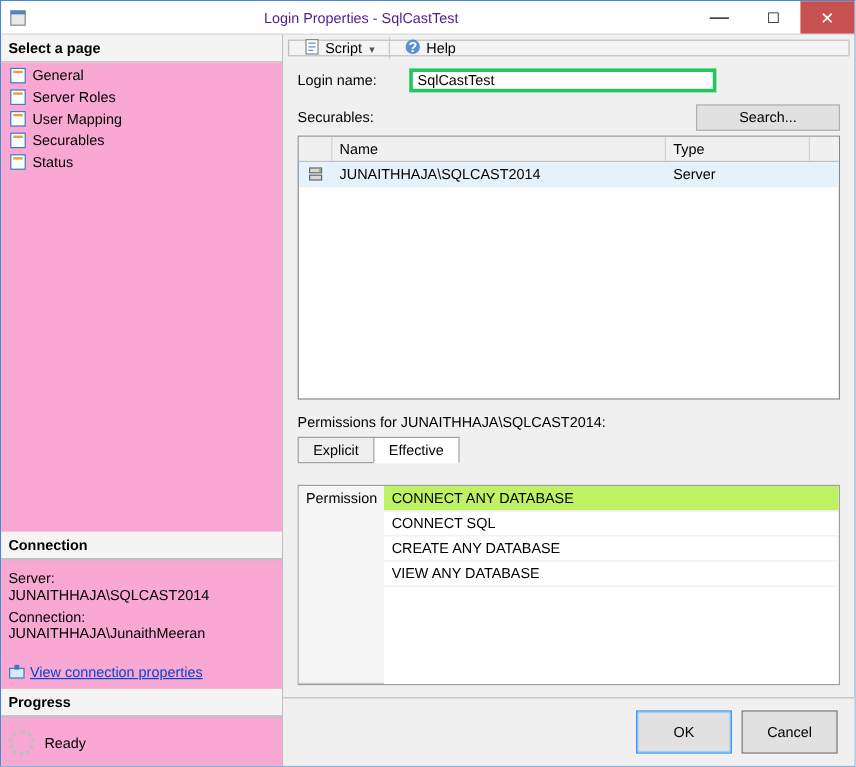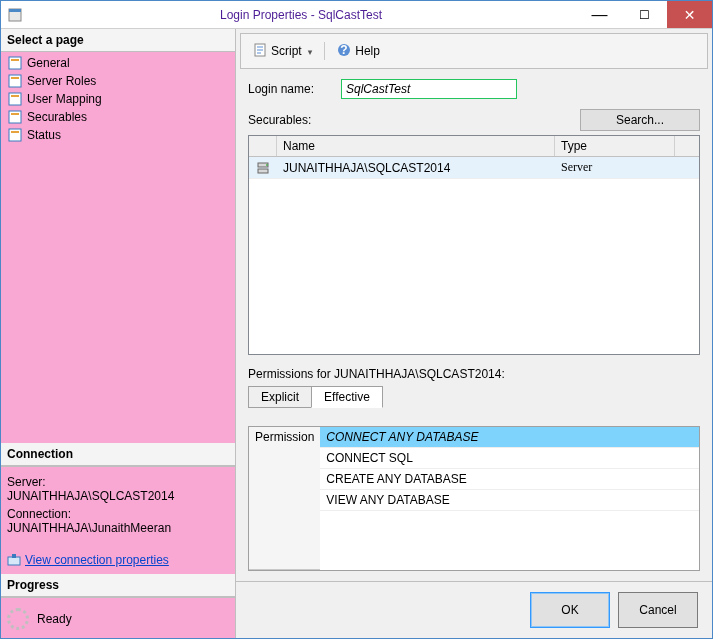--- a/index.html
+++ b/index.html
@@ -22,54 +22,54 @@
   .spacer { flex:1; }
   .conn-block { border-top: 1px solid #bfbfbf; padding: 4px 6px; }
   .conn-block .lbl { margin-top: 4px; }
   .conn-block .val { margin-bottom: 2px; word-break: break-all; }
   .link-row { display: flex; gap: 4px; margin-top: 18px; }
   .link { color: #0645cc; text-decoration: underline; cursor: pointer; }
   .progress-block { border-top: 1px solid #bfbfbf; padding: 4px 6px 8px; }
   .progress-row { display:flex; align-items:center; gap:8px; margin-top:6px;}
   .spinner { width: 22px; height: 22px; border: 3px dotted #bfbfbf; border-radius: 50%; }
   .right-col { flex: 1; display: flex; flex-direction: column; background: #f0f0f0; }
-  .toolbar { height: 36px; border-bottom: 1px solid #bfbfbf; display: flex; align-items: center; padding: 0 8px; gap: 4px; background:#f4f4f4; margin: 4px 4px 0 4px; border:1px solid #bfbfbf;}
+  .toolbar { height: 14px; border-bottom: 1px solid #bfbfbf; display: flex; align-items: center; padding: 0 8px; gap: 4px; background:#f4f4f4; margin: 4px 4px 0 4px; border:1px solid #bfbfbf;}
   .tb-item { display: flex; align-items: center; gap: 4px; padding: 2px 4px; }
   .tb-sep-arrow::after { content: "▾"; font-size: 9px; color:#555; margin-left:2px;}
   .content { flex: 1; padding: 10px 12px 10px 12px; display: flex; flex-direction: column; min-height: 0; }
   .form-row { display: flex; align-items: center; margin-bottom: 10px; gap: 8px;}
   .form-label { width: 85px; }
-  input.text { border: 1px solid #22c55e; padding: 2px 4px; background: #fff; height: 20px; width: 176px; font-style: italic; }
+  input.text { border: 3px solid #22c55e; padding: 2px 4px; background: #fff; height: 20px; width: 256px; }
   .sec-row { display:flex; align-items:center; justify-content:space-between; margin-bottom:4px;}
   button.stdbtn { border: 1px solid #adadad; background: #e1e1e1; padding: 2px 10px; min-width: 90px; height:22px;}
   .grid-wrap { flex: 0 0 220px; border: 1px solid #828790; background: #fff; margin-bottom: 12px; display:flex; flex-direction:column;}
   .grid-head { display: flex; background: #f0f0f0; border-bottom: 1px solid #c0c0c0; }
   .gh-cell { padding: 3px 6px; border-right: 1px solid #d0d0d0; }
   .gh-cell.first { width: 28px; }
   .gh-cell.name { flex:1; }
   .gh-cell.type { width: 120px; }
   .gh-cell.last { width: 24px; border-right:none;}
   .grid-body { flex:1; overflow:auto;}
   .grid-row { display:flex; align-items:center; border-bottom:1px solid #eee;}
   .grid-row.sel { background:#e6f2fb;}
   .gr-cell { padding: 3px 6px; }
   .gr-cell.first { width:28px; display:flex; justify-content:center;}
   .gr-cell.name { flex:1; }
-  .gr-cell.type { width:120px;font-family:Liberation Serif, serif; }
+  .gr-cell.type { width:120px; }
   .gr-cell.last { width:24px; }
   .perm-label { margin-bottom:4px;}
   .tabs-wrap { display:flex; flex-direction:column; flex:1; min-height:0;gap:19px;}
   .tabstrip { display:flex; }
   .tab { padding: 3px 12px; border:1px solid #a0a0a0; background:#efefef; margin-right:-1px; cursor:default; position:relative; top:1px;}
   .tab.active { background:#fff; border-bottom:1px solid #fff; z-index:2;}
   .tab-body { flex:1; border:1px solid #a0a0a0; background:#fff; display:flex; flex-direction:row; min-height:0;}
   .perm-head { padding:3px 6px; background:#f5f5f5; border-bottom:1px solid #c8c8c8;}
   .perm-list { flex:1; overflow:auto;}
   .perm-item { padding:3px 6px; border-bottom:1px solid #eee;}
-  .perm-item.sel { background:#7dd3fc;font-style:italic;}
+  .perm-item.sel { background:#bef264;}
   .footer { display:flex; justify-content:flex-end; gap:8px; padding:10px 14px; border-top:1px solid #bfbfbf; background:#f0f0f0;}
   button.dlgbtn { min-width:80px; height:36px; border:1px solid #7a7a7a; background:#e1e1e1;}
   button.dlgbtn.default { border:1px solid #3399ff; box-shadow: inset 0 0 0 1px #8ec7f5;}
   .row-icon svg { display:block;}
 </style>
 </head>
 <body>
 
 <div class="window">
 

